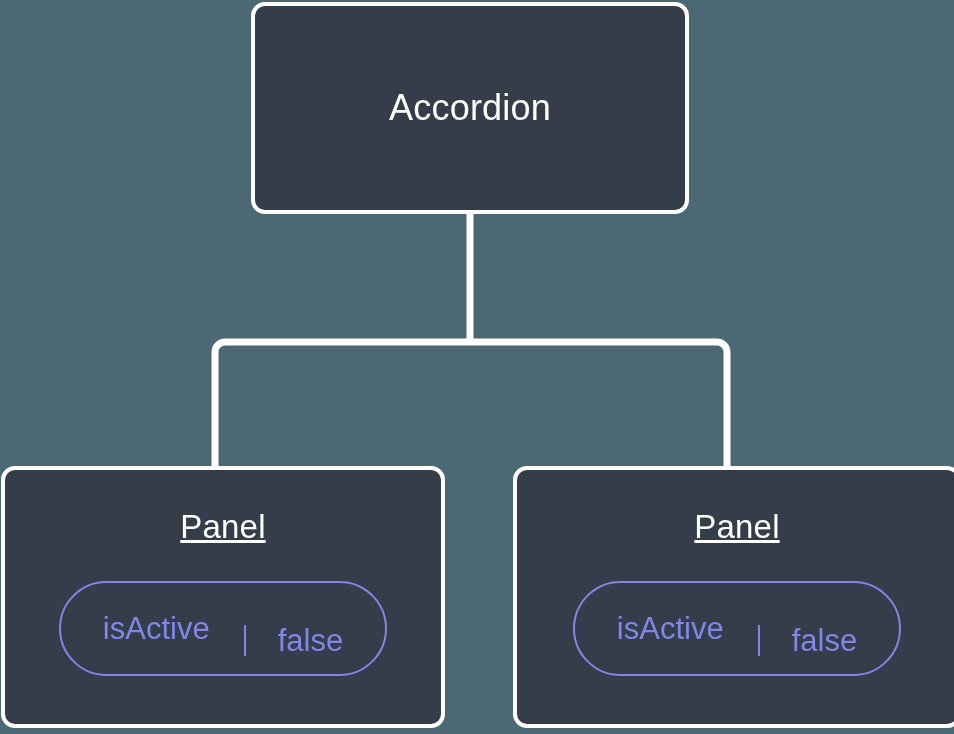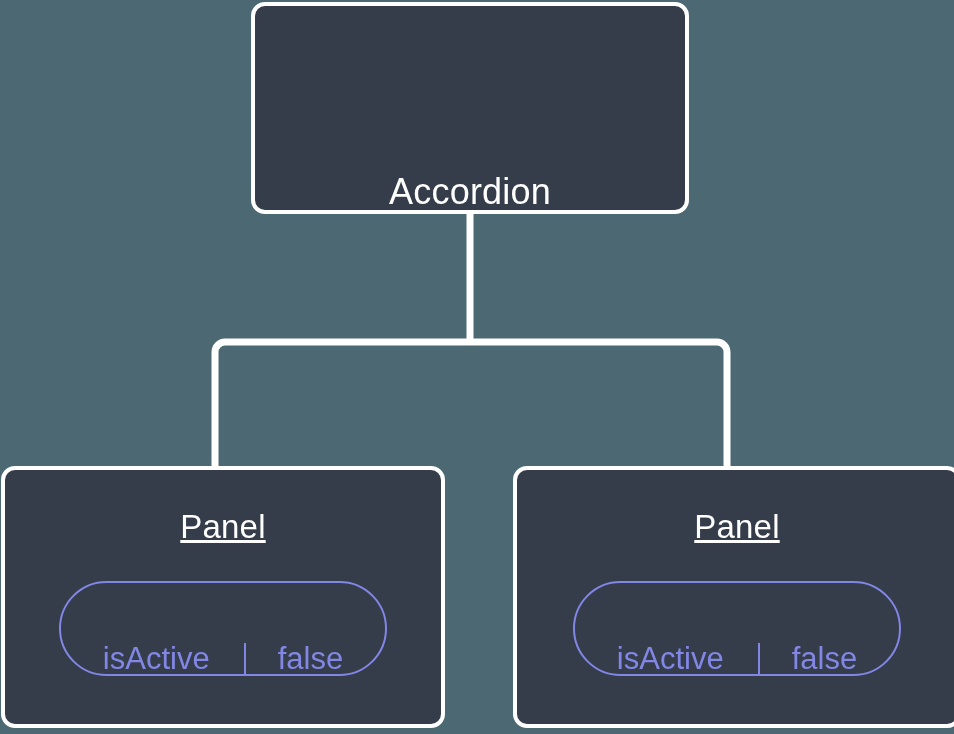--- a/index.html
+++ b/index.html
@@ -42,21 +42,21 @@
     display: flex;
     flex-direction: column;
     align-items: center;
   }
 
   #node-accordion {
     left: 251px;
     top: 2px;
     width: 438px;
     height: 212px;
-    justify-content: flex-end;
+    justify-content: center;
   }
 
   #node-panel-left {
     left: 1px;
     top: 466px;
     width: 444px;
     height: 262px;
     padding-top: 40px;
   }
 
@@ -83,21 +83,21 @@
   }
 
   
   .prop-pill {
     margin-top: 38px;
     box-sizing: border-box;
     height: 95px;
     border: 2px solid #8287e6;
     border-radius: 48px;
     display: flex;
-    align-items: flex-end;
+    align-items: center;
     background: transparent;
   }
 
   .prop-cell {
     display: flex;
     align-items: center;
     justify-content: center;
     color: #8287e6;
     font-size: 31px;
     line-height: 1;

